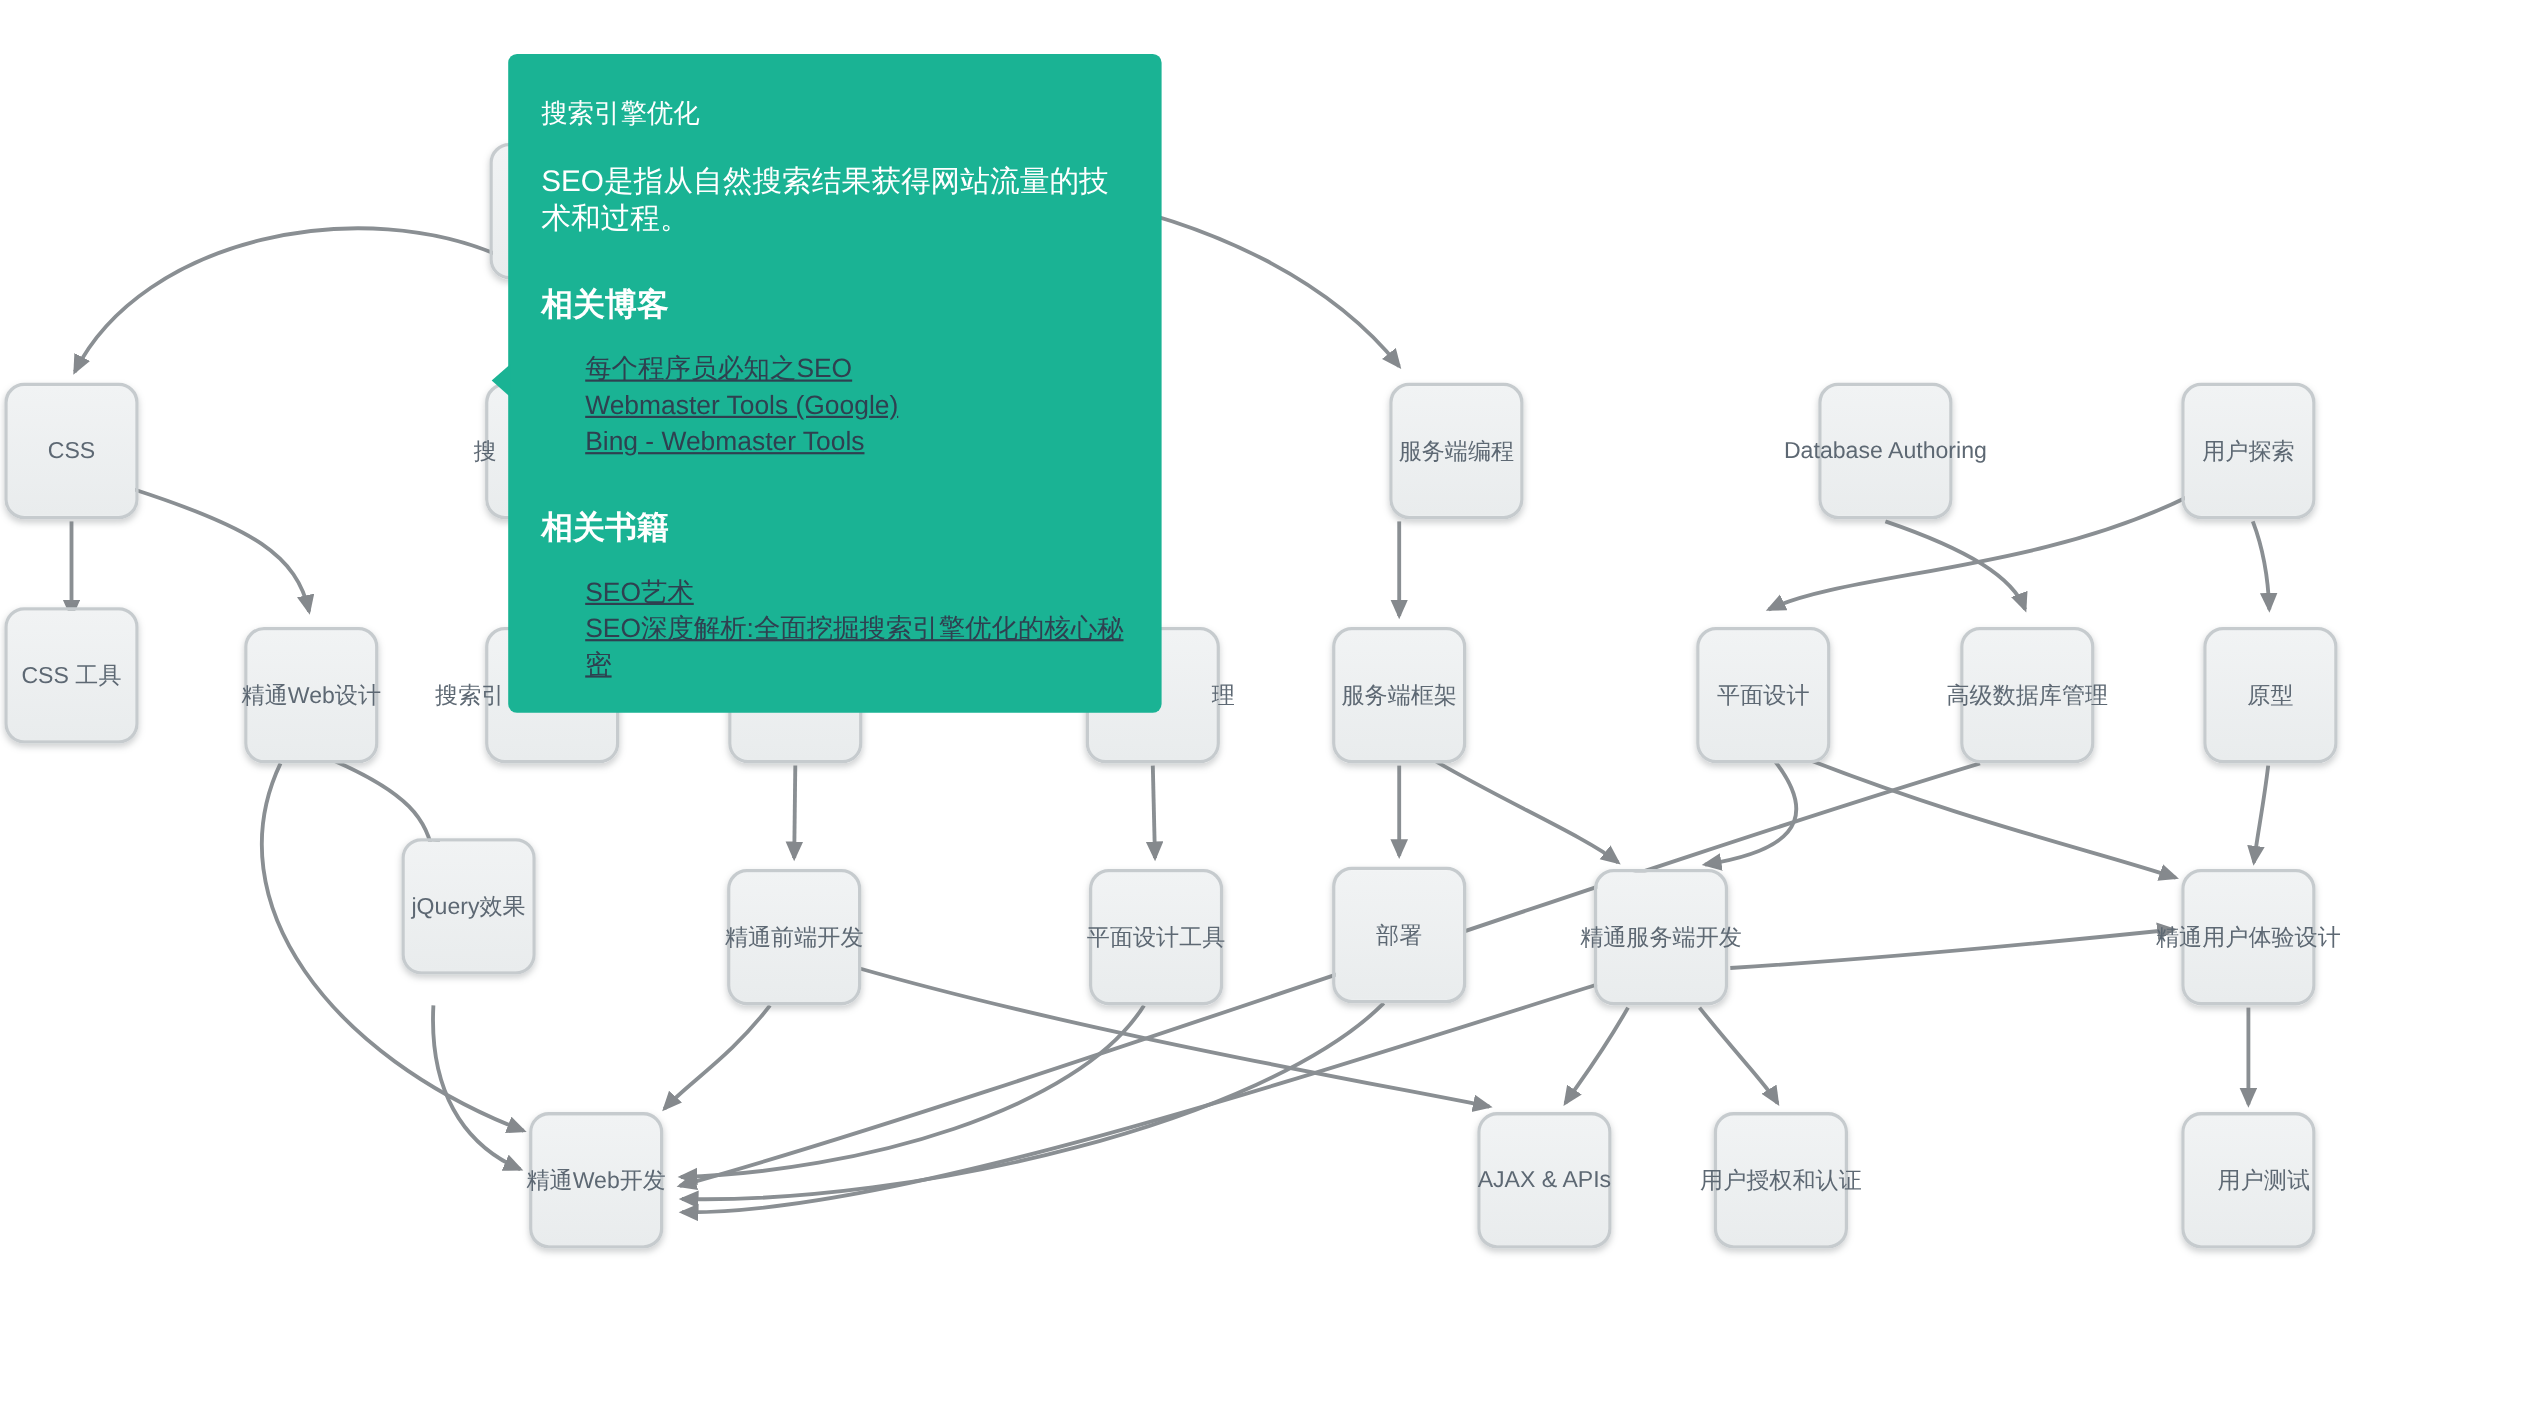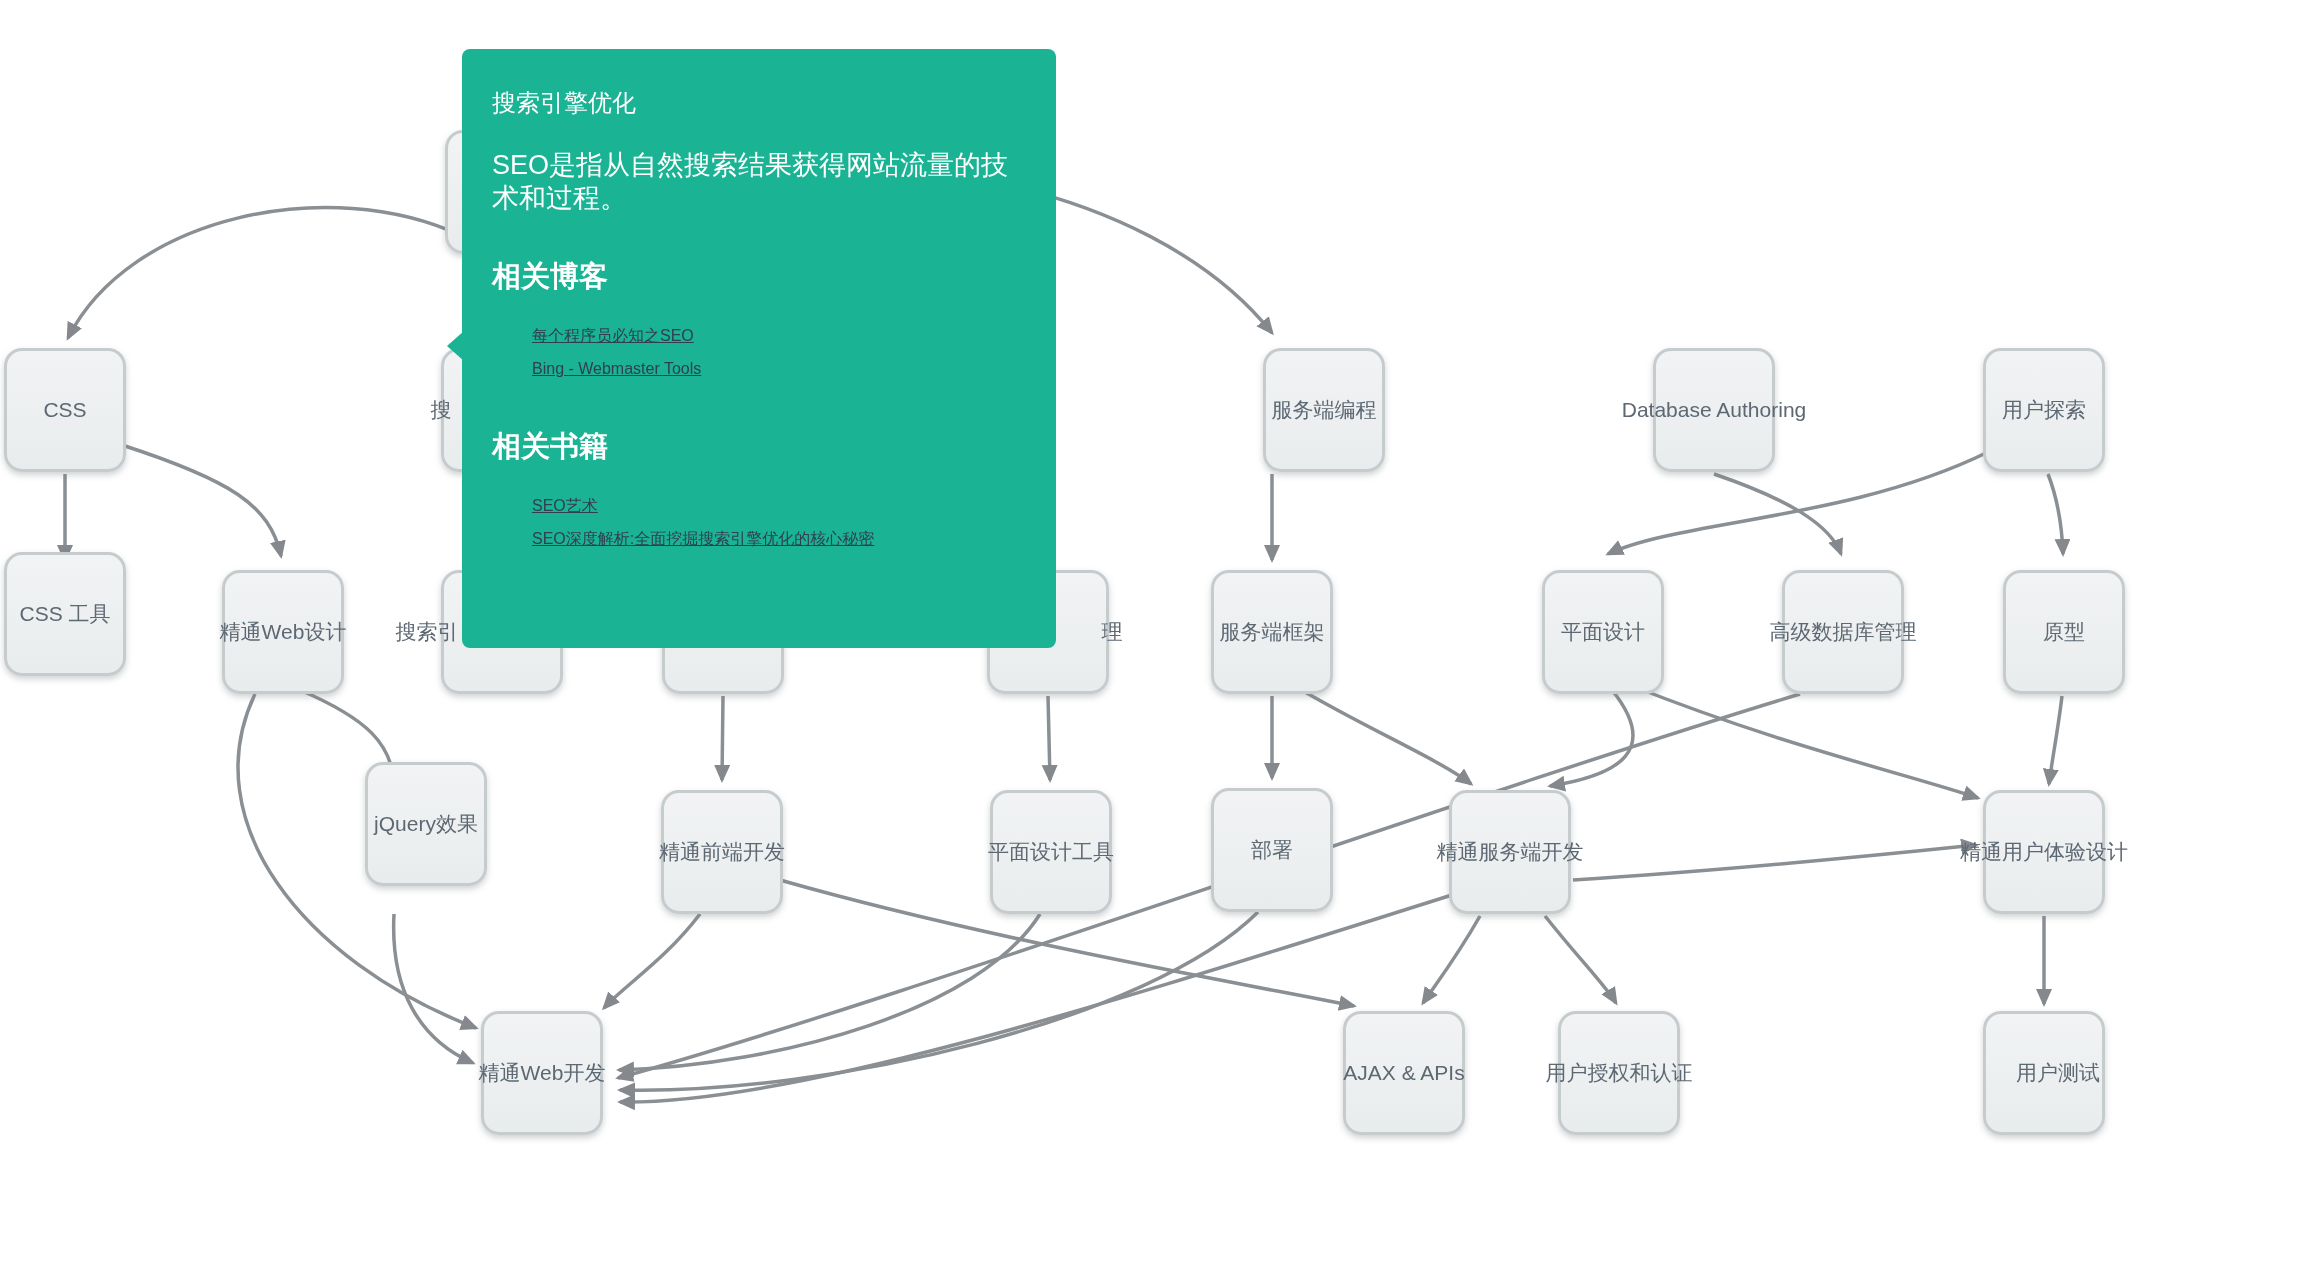--- a/index.html
+++ b/index.html
@@ -36,21 +36,21 @@
     border-top:15px solid transparent;
     border-bottom:15px solid transparent;
     border-right:17px solid #1ab394;
   }
   #tooltip .tt-title{font-size:24px;margin:14px 0 0 0;font-weight:400;}
   #tooltip .tt-desc{font-size:27px;line-height:33px;margin:30px 0 0 0;max-width:520px;}
   #tooltip h3{font-size:29px;margin:42px 0 0 0;font-weight:700;}
   #tooltip ul{margin:22px 0 0 0;padding:0 0 0 40px;list-style:none;}
   #tooltip ul li{margin:0;padding:0;}
   #tooltip ul a{
-    color:#2f4050;font-size:16px;line-height:33px;
+    color:#2f4050;font-size:24px;line-height:33px;
     text-decoration:underline;display:inline;
     max-width:540px;
   }
   #tooltip .tt-books{margin-top:22px;}
   #tooltip .tt-books a{display:inline-block;max-width:545px;}
 </style>
 </head>
 <body>
 
 <svg id="edges" width="2314" height="1278">
@@ -169,20 +169,21 @@
     </div>
   </div>
 
 <div id="tooltip">
   <div class="pointer"></div>
   <p class="tt-title">搜索引擎优化</p>
   <p class="tt-desc">SEO是指从自然搜索结果获得网站流量的技术和过程。</p>
   <h3>相关博客</h3>
   <ul id="blog-links">
       <li><a href="#">每个程序员必知之SEO</a></li>
+      <li><a href="#">Webmaster Tools (Google)</a></li>
       <li><a href="#">Bing - Webmaster Tools</a></li>
     </ul>
   <h3>相关书籍</h3>
   <ul id="book-links" class="tt-books">
       <li><a href="#">SEO艺术</a></li>
       <li><a href="#">SEO深度解析:全面挖掘搜索引擎优化的核心秘密</a></li>
     </ul>
 </div>
 
 </body></html>

